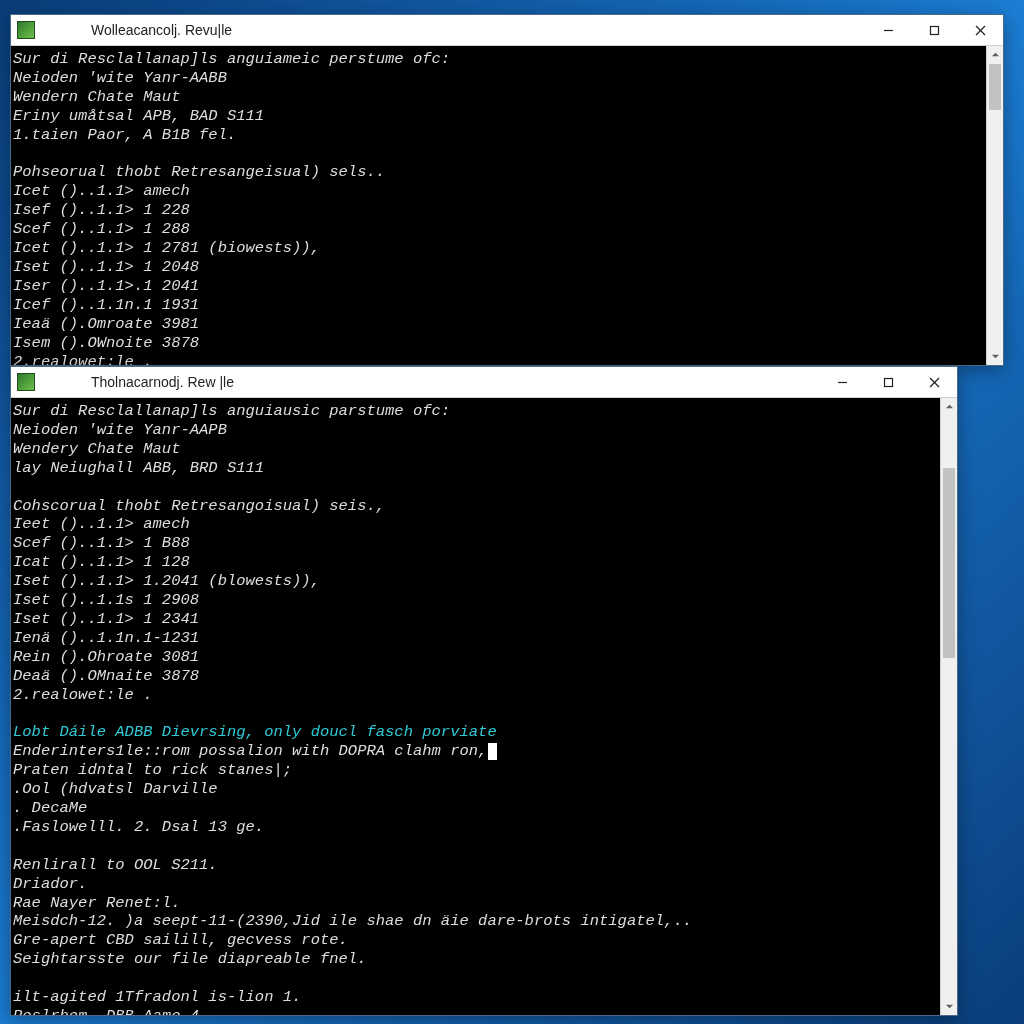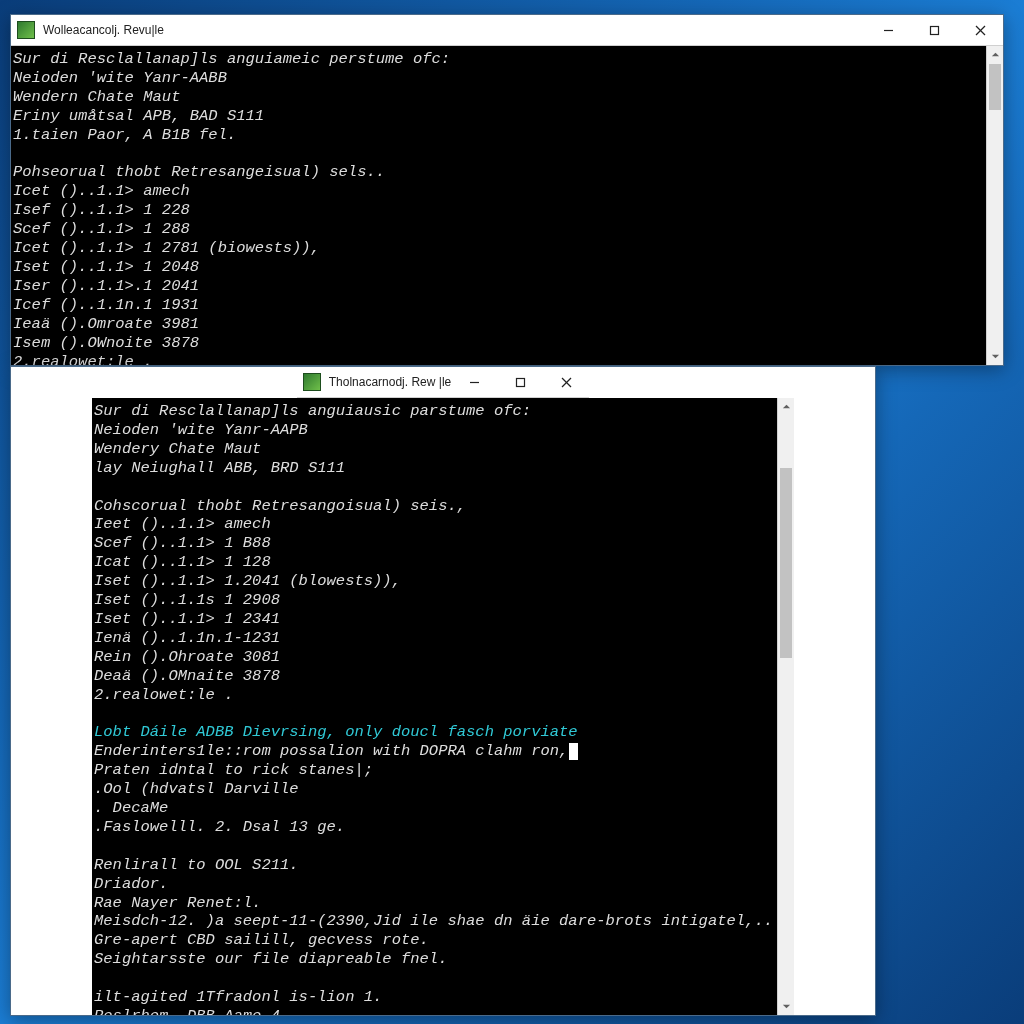--- a/index.html
+++ b/index.html
@@ -12,42 +12,43 @@
 
   .window {
     position: absolute;
     background: #fff;
     border: 1px solid #4a6a8a;
     box-shadow: 0 4px 18px rgba(0,0,0,0.35);
     display: flex;
     flex-direction: column;
   }
   .window.top    { left: 10px; top: 14px;  width: 994px; height: 352px; }
-  .window.bottom { left: 10px; top: 366px; width: 866px; height: 650px; align-items: center; }
+  .window.bottom { left: 10px; top: 366px; width: 948px; height: 650px; }
 
   .titlebar {
     height: 32px;
     background: #ffffff;
     display: flex;
     align-items: center;
     padding: 0 0 0 6px;
     border-bottom: 1px solid #d0d0d0;
     user-select: none;
   }
   .titlebar .app-icon {
     width: 18px; height: 18px;
     margin-right: 8px;
     background: linear-gradient(135deg,#2f7a2f,#6fbf4a);
     border: 1px solid #1d4d1d;
     display: inline-block;
   }
   .titlebar .title-text {
-    font-size: 12px;
+    font-size: 14px;
     color: #222;
     flex: 0 0 auto;
+    margin-left: 48px;
   }
   .titlebar .spacer { flex: 1 1 auto; }
 
   .win-btn {
     width: 46px; height: 30px;
     display: flex; align-items: center; justify-content: center;
     font-size: 12px; color: #222;
   }
   .win-btn svg { width: 11px; height: 11px; stroke: currentColor; stroke-width: 1.2; fill: none; }
 

